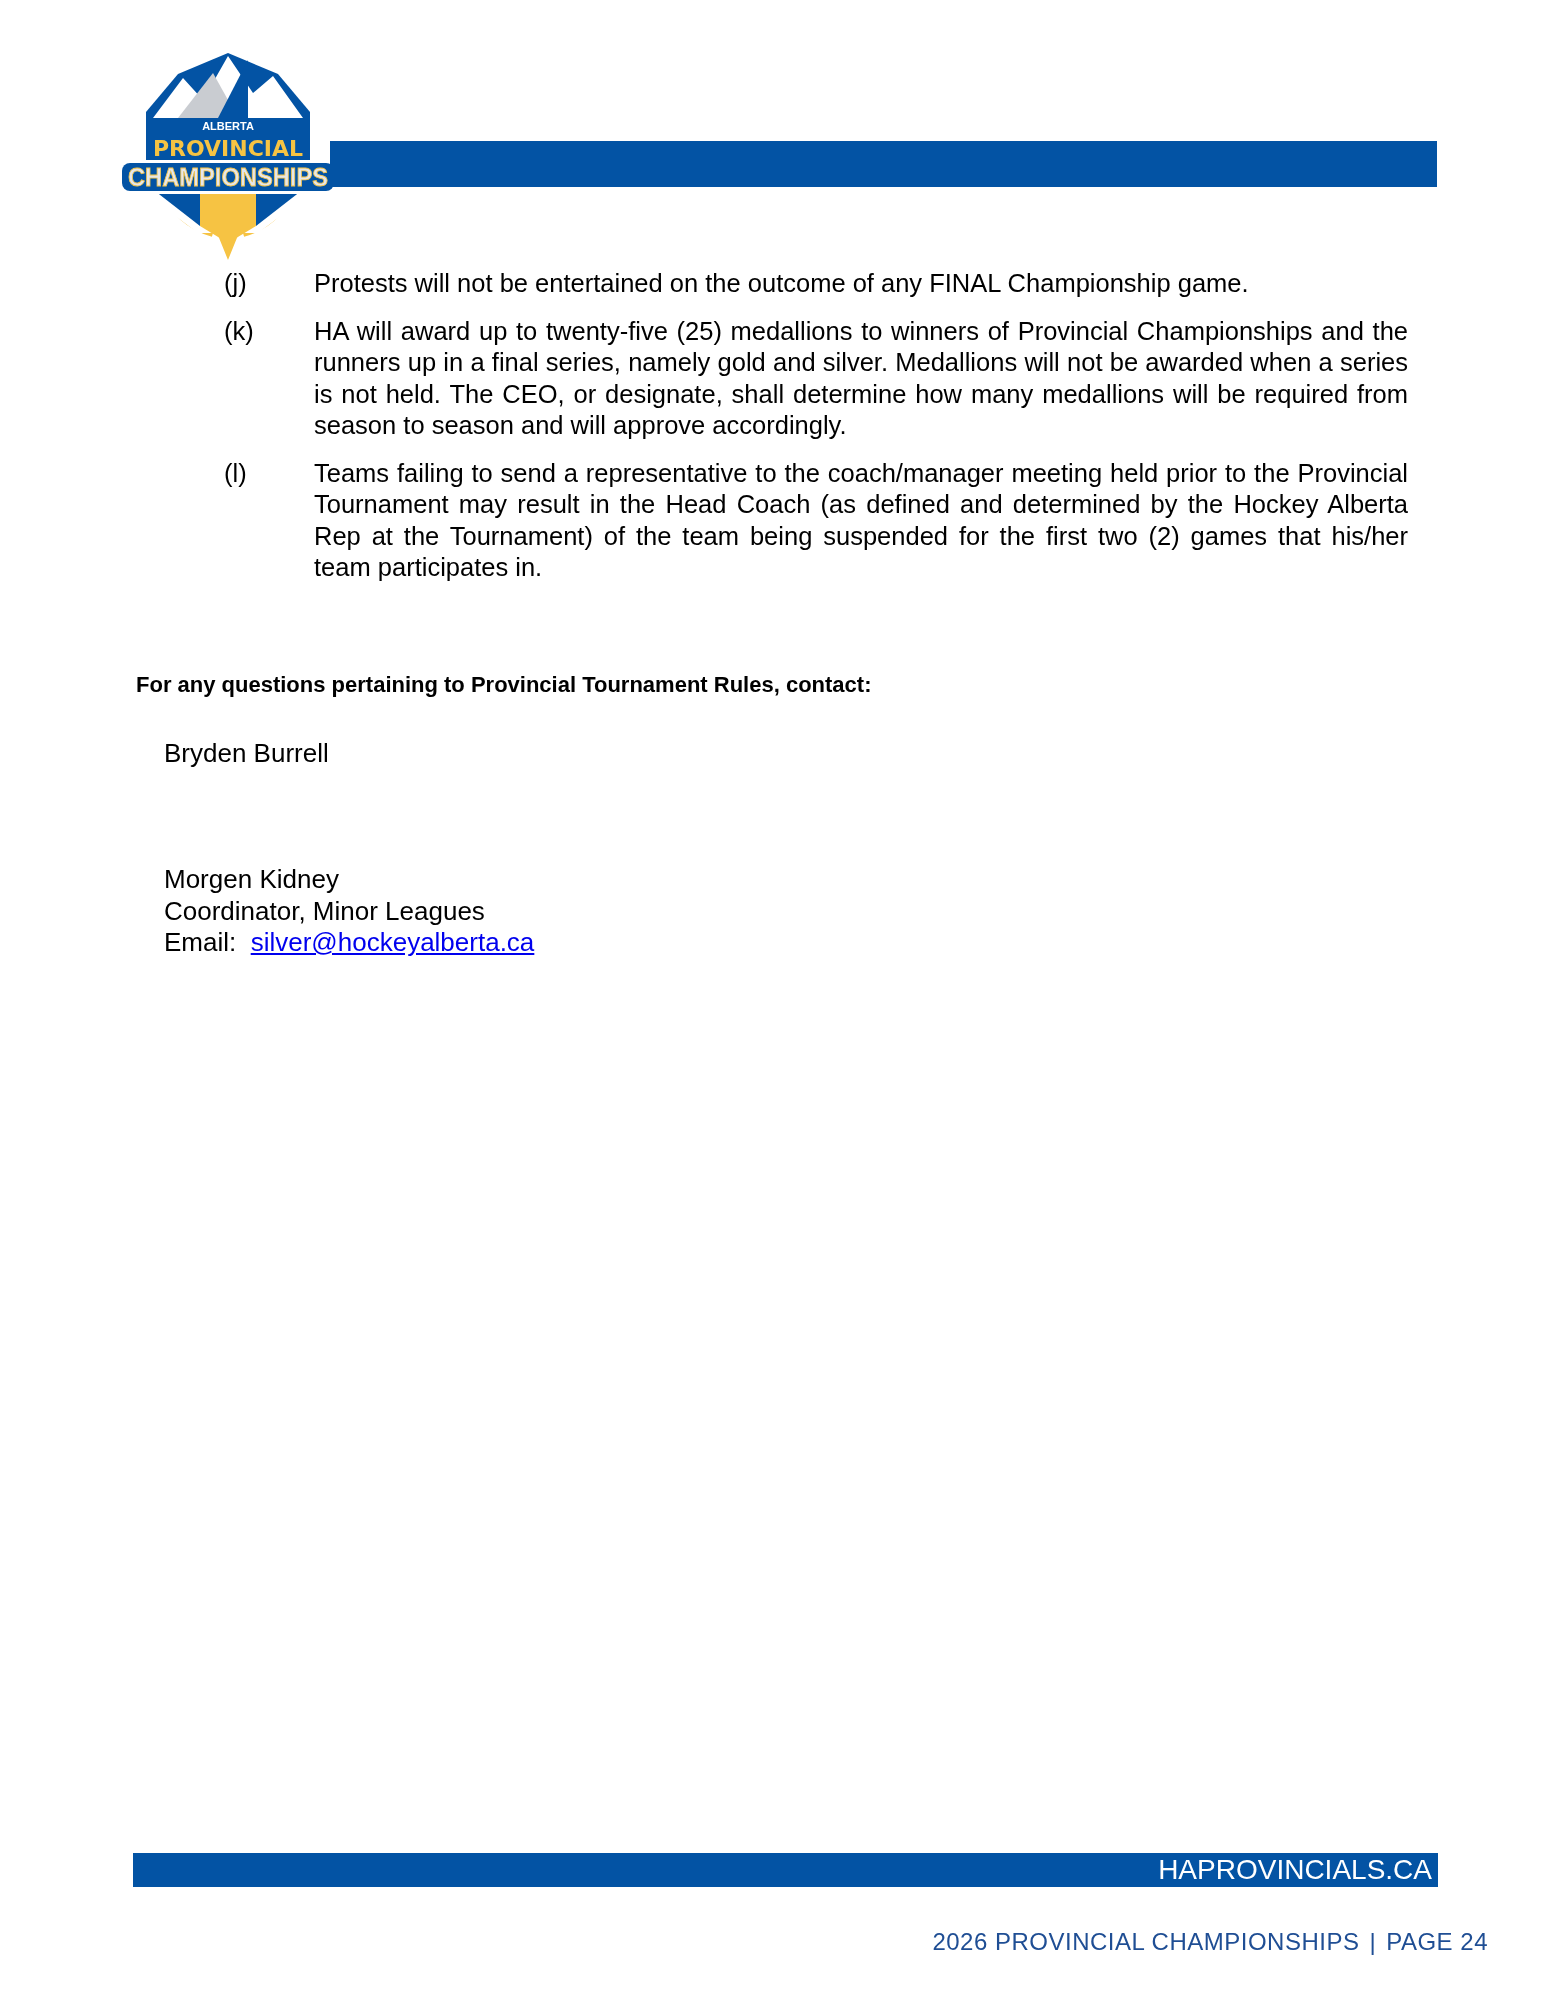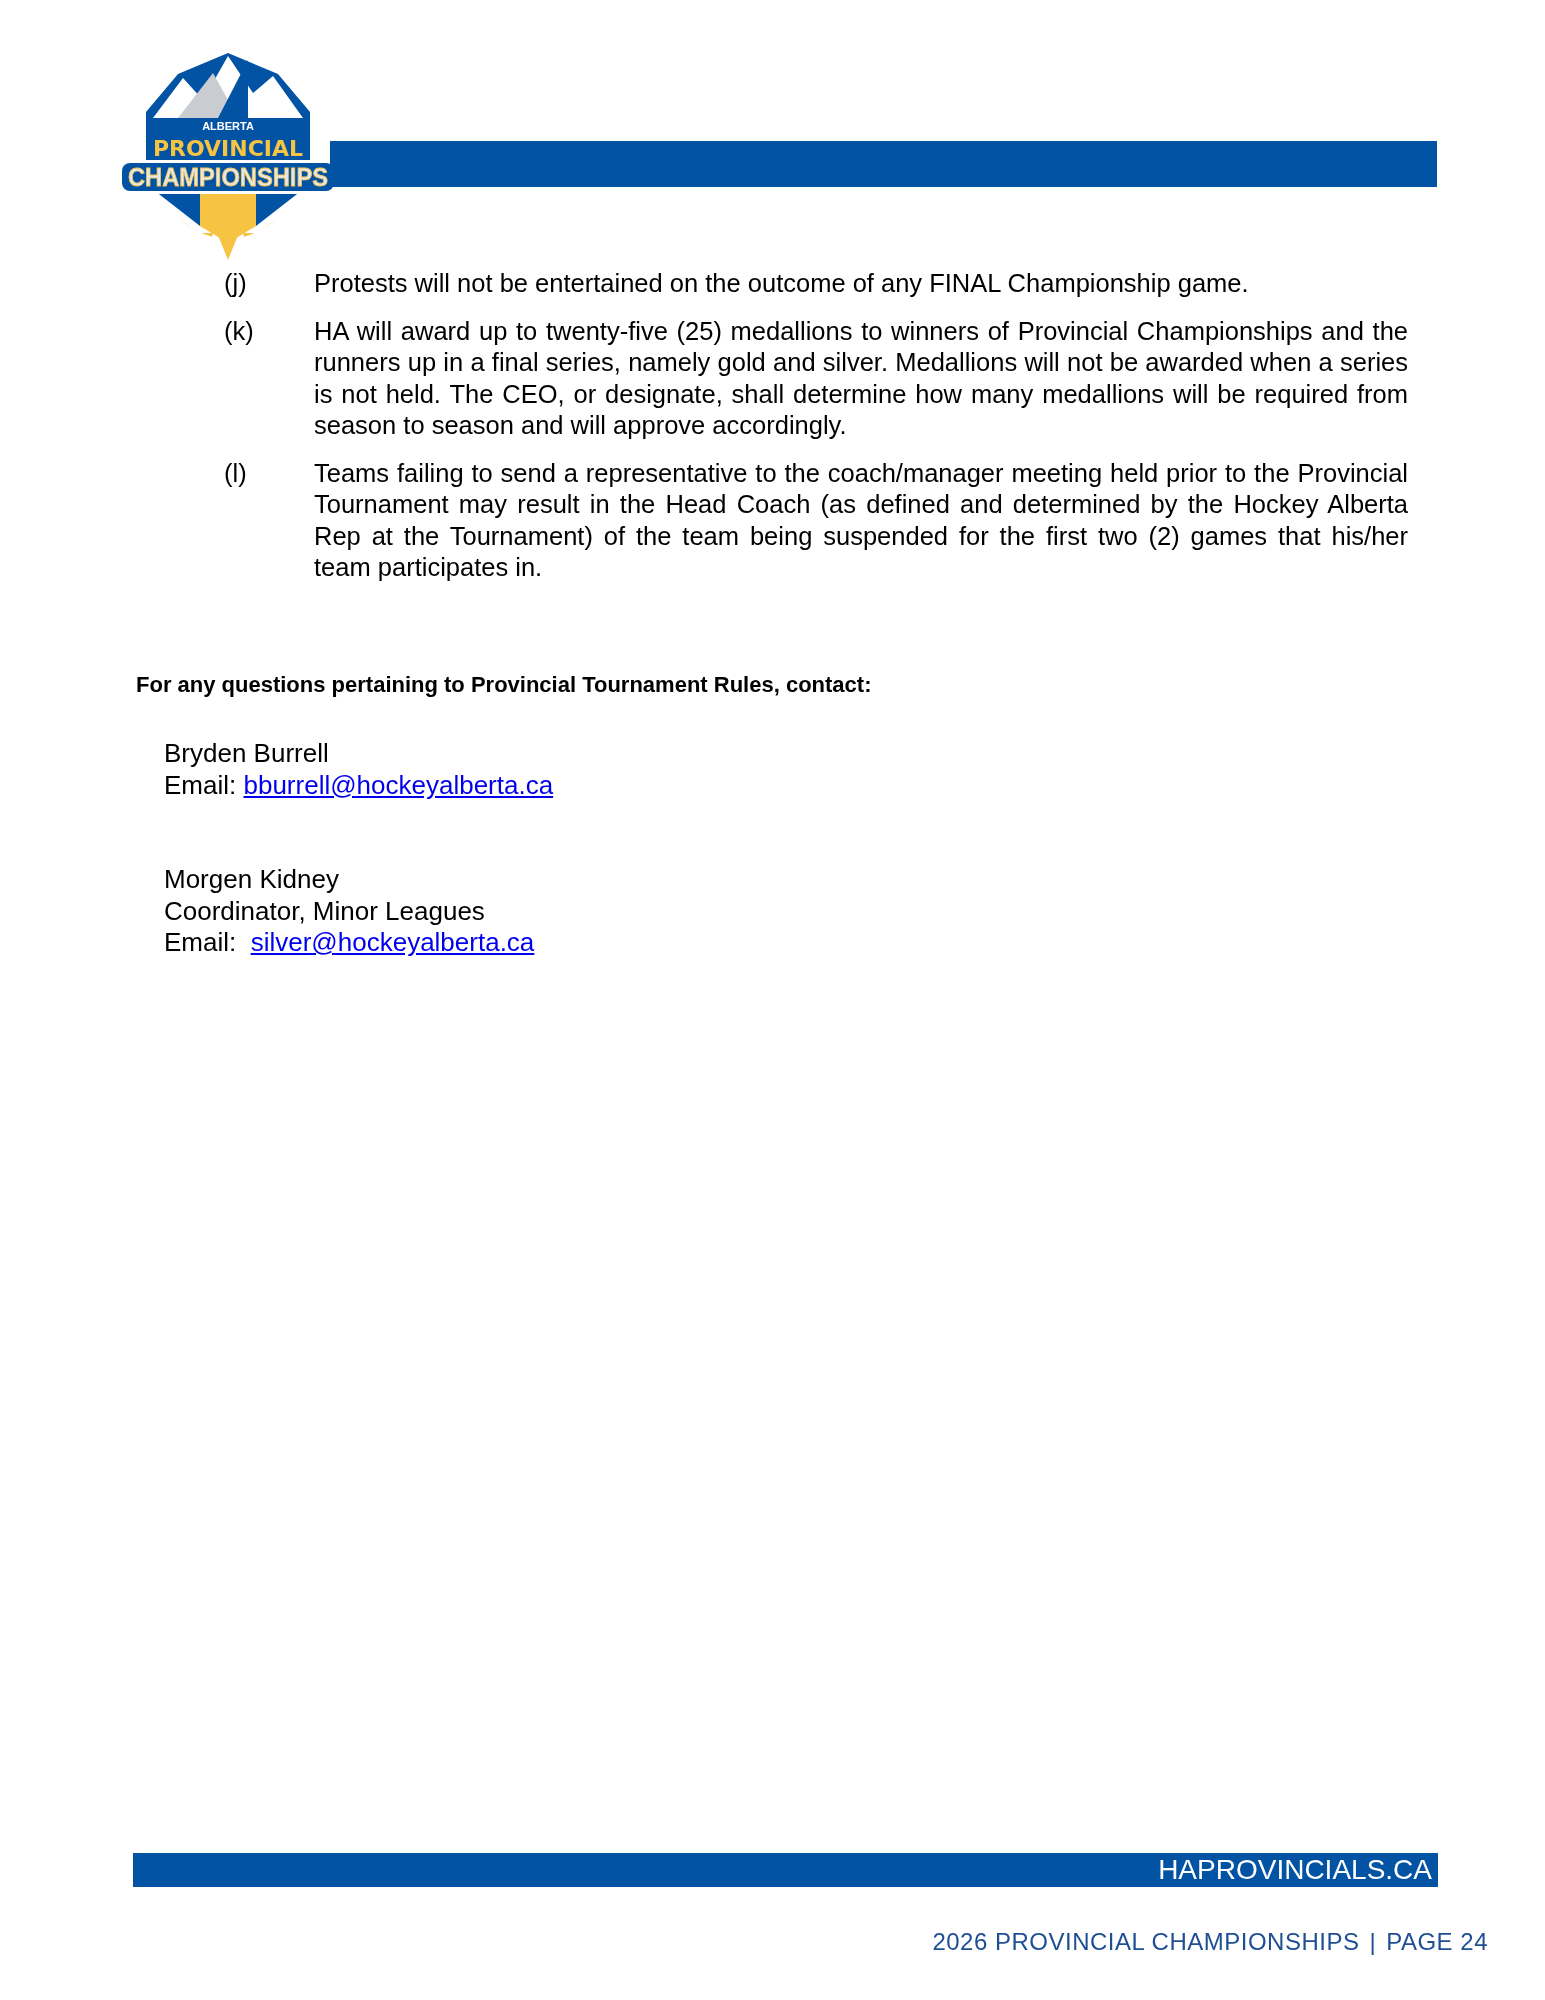--- a/index.html
+++ b/index.html
@@ -81,21 +81,20 @@
   <div class="rule">
     <span class="rule-label">(l)</span>
     <span class="rule-text">Teams failing to send a representative to the coach/manager meeting held prior to the Provincial Tournament may result in the Head Coach (as defined and determined by the Hockey Alberta Rep at the Tournament) of the team being suspended for the first two (2) games that his/her team participates in.</span>
   </div>
 </div>
 
 <div class="contact-heading">For any questions pertaining to Provincial Tournament Rules, contact:</div>
 
 <div class="contact contact-1">
   <div>Bryden Burrell</div>
-  <div><span style="white-space:pre">Email: </span><a>bburrell@hockeyalberta.ca</a></div>
 </div>
 
 <div class="contact contact-2">
   <div>Morgen Kidney</div>
   <div>Coordinator, Minor Leagues</div>
   <div><span style="white-space:pre">Email:  </span><a>silver@hockeyalberta.ca</a></div>
 </div>
 
 <div class="footer-bar">
   <span class="footer-site">HAPROVINCIALS.CA</span>

